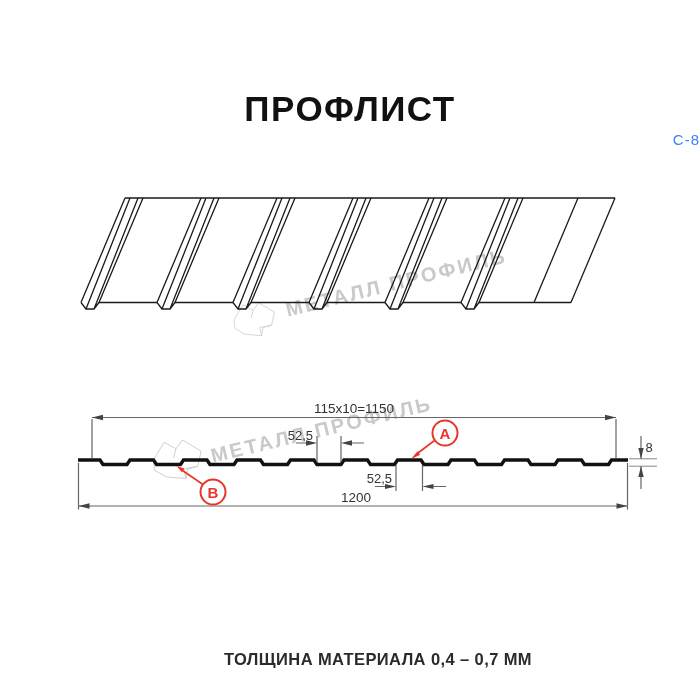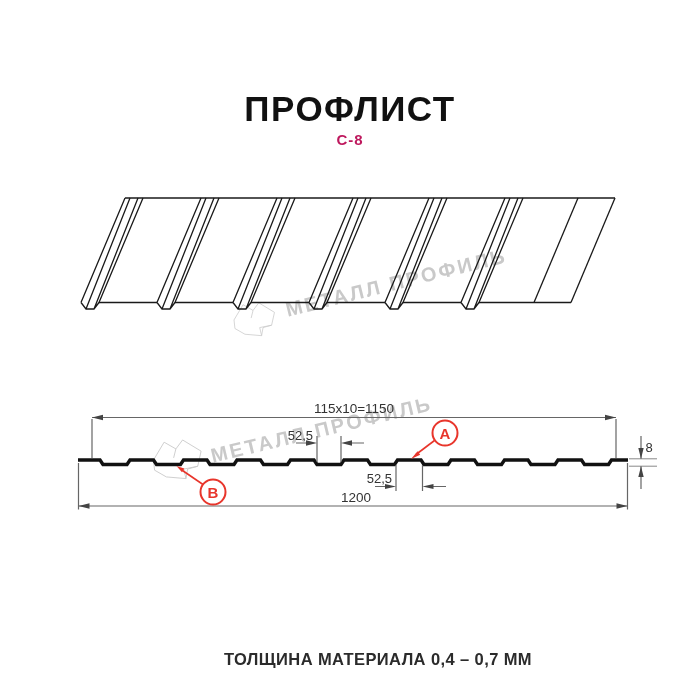--- a/index.html
+++ b/index.html
@@ -5,22 +5,22 @@
   html,body{margin:0;padding:0;background:#ffffff;}
   .page{
     position:relative;width:700px;height:700px;background:#ffffff;
     font-family:"Liberation Sans",sans-serif;overflow:hidden;margin-top:32px;
   }
   .title{
     position:absolute;left:0;top:57px;width:700px;text-align:center;
     font-size:35px;font-weight:700;letter-spacing:1.5px;color:#111;
   }
   .subtitle{
-    position:absolute;left:0;top:99px;width:700px;text-align:center;
-    font-size:15px;font-weight:700;letter-spacing:1px;color:#be185d;
+    position:absolute;left:0;top:99px;width:700px;text-align:right;
+    font-size:15px;font-weight:400;letter-spacing:1px;color:#3b82f6;
   }
   .footer-note{
     position:absolute;left:0;top:618px;width:700px;text-align:center;
     font-size:16.5px;font-weight:700;letter-spacing:0.4px;color:#2b2b2b;padding-left:28px;
   }
   .wm-text{
     position:absolute;z-index:0;white-space:nowrap;
     font-size:20px;font-weight:700;letter-spacing:2.5px;color:#c9c9c9;
     line-height:26px;transform-origin:0 50%;
   }

